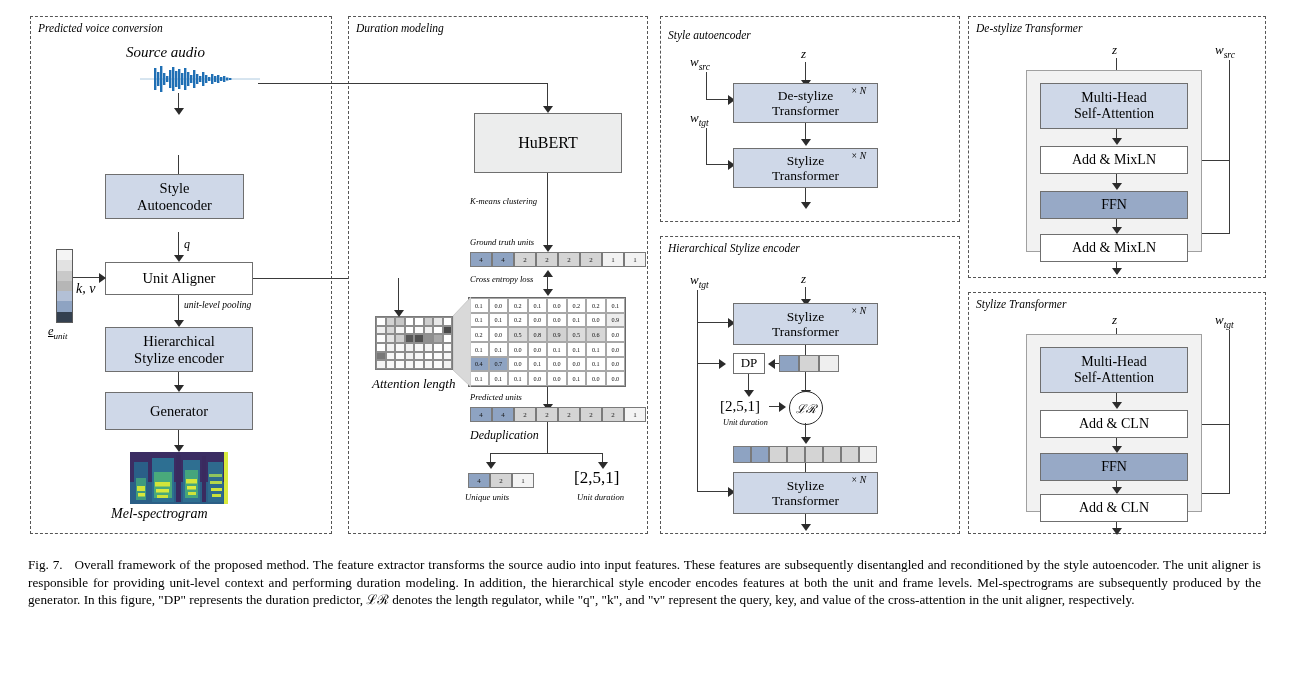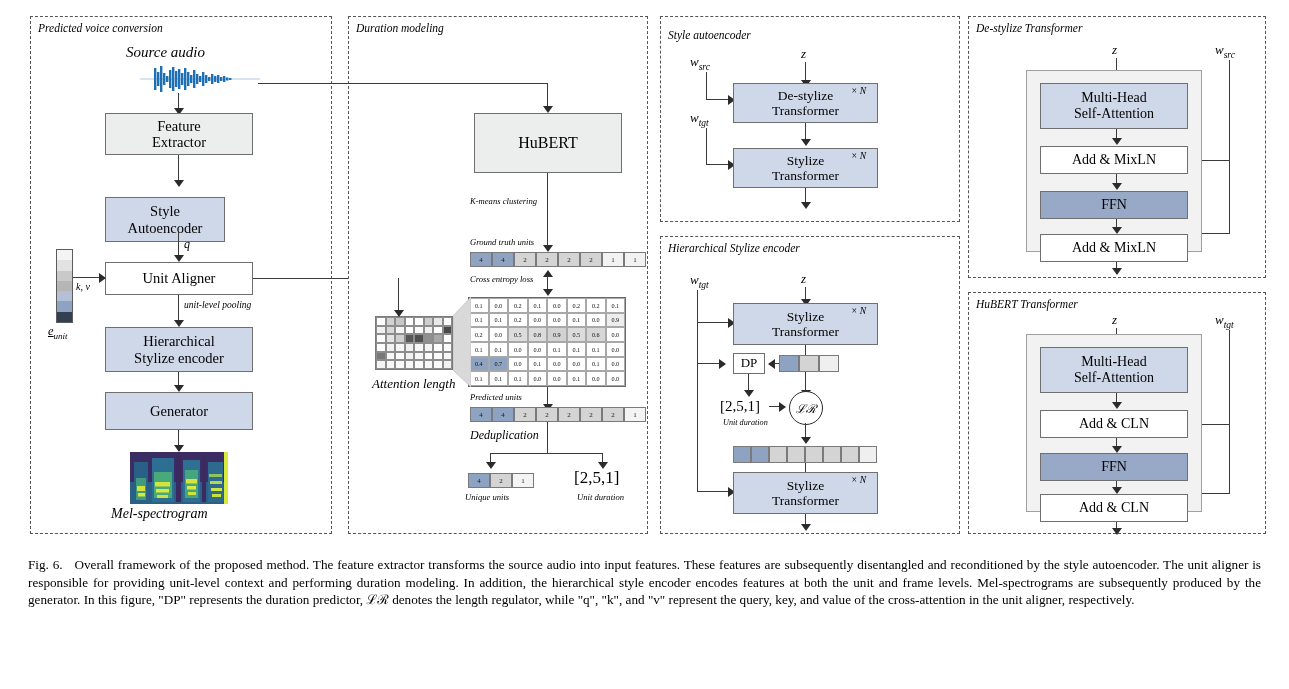--- a/index.html
+++ b/index.html
@@ -93,28 +93,25 @@
       <rect x="80" y="13" width="2.4" height="4"></rect>
         <rect x="83" y="12" width="2.4" height="6"></rect>
       <rect x="86" y="13.5" width="2.4" height="3"></rect>
         <rect x="89" y="14" width="2.4" height="2"></rect>
     </g>
   </svg>
 
   <div class="ln lnv" style="left:178px;top:93px;height:18px;"></div>
   <div class="arrowD" style="left:174px;top:108px;"></div>
 
-  <div class="box gray" style="left:105px;top:113px;width:148px;height:42px;font-size:14.5px;">
-    <span>Feature<br>Extractor</span>
-  </div>
 
   <div class="ln lnv" style="left:178px;top:155px;height:27px;"></div>
   <div class="arrowD" style="left:174px;top:180px;"></div>
 
-  <div class="box blue" style="left:105px;top:197px;width:120px;height:45px;font-size:14.5px;">
+  <div class="box blue" style="left:105px;top:174px;width:139px;height:45px;font-size:14.5px;">
     <span>Style<br>Autoencoder</span>
   </div>
 
   <div class="ln lnv" style="left:178px;top:232px;height:25px;"></div>
   <div class="arrowD" style="left:174px;top:255px;"></div>
   <div class="lbl mathi" style="left:184px;top:237px;font-size:12px;">q</div>
 
   <div class="box white" style="left:105px;top:262px;width:148px;height:33px;font-size:14.5px;">
     <span>Unit Aligner</span>
   </div>
@@ -126,21 +123,21 @@
       <div style="background:#b6b6b6;"></div>
     <div style="background:#b3c0d6;"></div>
       <div style="background:#8ea3c2;"></div>
     <div style="background:#34404f;"></div>
   </div>
   <div class="lbl" style="left:48px;top:324px;font-size:12.5px;text-decoration:underline;">
     <span class="mathi">e</span><span class="mathi" style="font-size:9px;vertical-align:sub;">unit</span>
   </div>
   <div class="ln lnh" style="left:73px;top:277px;width:29px;"></div>
   <div class="arrowR" style="left:99px;top:273px;"></div>
-  <div class="lbl mathi" style="left:76px;top:281px;font-size:10px;">k, v</div>
+  <div class="lbl mathi" style="left:76px;top:281px;font-size:14px;">k, v</div>
 
   <div class="ln lnh" style="left:253px;top:278px;width:145px;"></div>
 
   <div class="ln lnv" style="left:178px;top:295px;height:27px;"></div>
   <div class="arrowD" style="left:174px;top:320px;"></div>
   <div class="lbl ital" style="left:184px;top:300px;font-size:9.5px;">unit-level pooling</div>
 
   <div class="box blue" style="left:105px;top:327px;width:148px;height:45px;font-size:14.5px;">
     <span>Hierarchical<br>Stylize encoder</span>
   </div>
@@ -526,21 +523,21 @@
   <div class="ln lnv" style="left:1116px;top:219px;height:12px;"></div>
   <div class="arrowD" style="left:1112px;top:227px;"></div>
 
   <div class="box white" style="left:1040px;top:234px;width:148px;height:28px;font-size:14px;">
     <span>Add &amp; MixLN</span>
   </div>
   <div class="ln lnv" style="left:1116px;top:262px;height:12px;"></div>
   <div class="arrowD" style="left:1112px;top:268px;"></div>
 
   <div class="panel" style="left:968px;top:292px;width:298px;height:242px;"></div>
-  <div class="panel-title" style="left:976px;top:298px;">HuBERT Transformer</div>
+  <div class="panel-title" style="left:976px;top:298px;">Stylize Transformer</div>
 
   <div class="lbl mathi" style="left:1112px;top:312px;font-size:13px;">z</div>
   <div class="ln lnv" style="left:1116px;top:328px;height:22px;"></div>
   <div class="arrowD" style="left:1112px;top:346px;"></div>
 
   <div class="lbl" style="left:1215px;top:312px;font-size:13px;">
     <span class="mathi">w</span><span class="mathi" style="font-size:9.5px;vertical-align:sub;">tgt</span>
   </div>
   <div class="ln lnv" style="left:1229px;top:330px;height:164px;"></div>
   <div class="ln lnh" style="left:1196px;top:424px;width:34px;"></div>
@@ -570,15 +567,15 @@
 
   <div class="box white" style="left:1040px;top:494px;width:148px;height:28px;font-size:14px;">
     <span>Add &amp; CLN</span>
   </div>
   <div class="ln lnv" style="left:1116px;top:522px;height:12px;"></div>
   <div class="arrowD" style="left:1112px;top:528px;"></div>
 
 </div>
 
 <div class="caption">
-  <span>Fig. 6.</span>
+  <span>Fig. 7.</span>
   <span style="display:inline-block;width:8px;"></span><span>Overall framework of the proposed method. The feature extractor transforms the source audio into input features. These features are subsequently disentangled and reconditioned by the style autoencoder. The unit aligner is responsible for providing unit-level context and performing duration modeling. In addition, the hierarchical style encoder encodes features at both the unit and frame levels. Mel-spectrograms are subsequently produced by the generator. In this figure, "DP" represents the duration predictor, ℒℛ denotes the length regulator, while "q", "k", and "v" represent the query, key, and value of the cross-attention in the unit aligner, respectively.</span>
 </div>
 
 </body></html>

